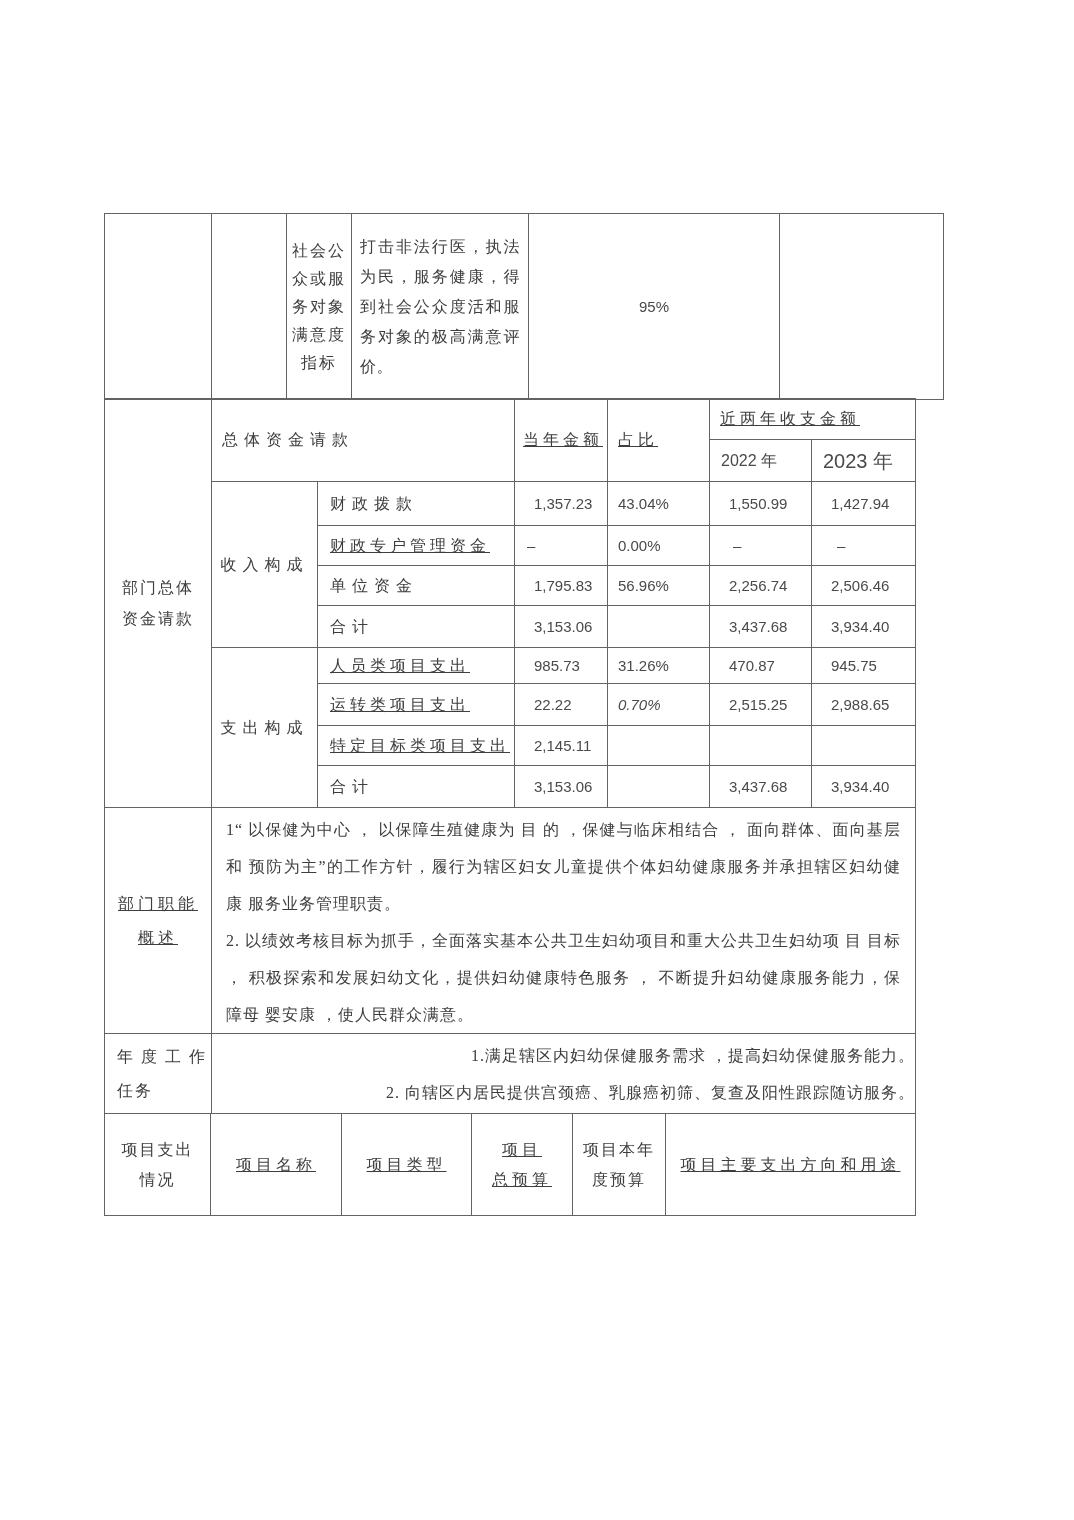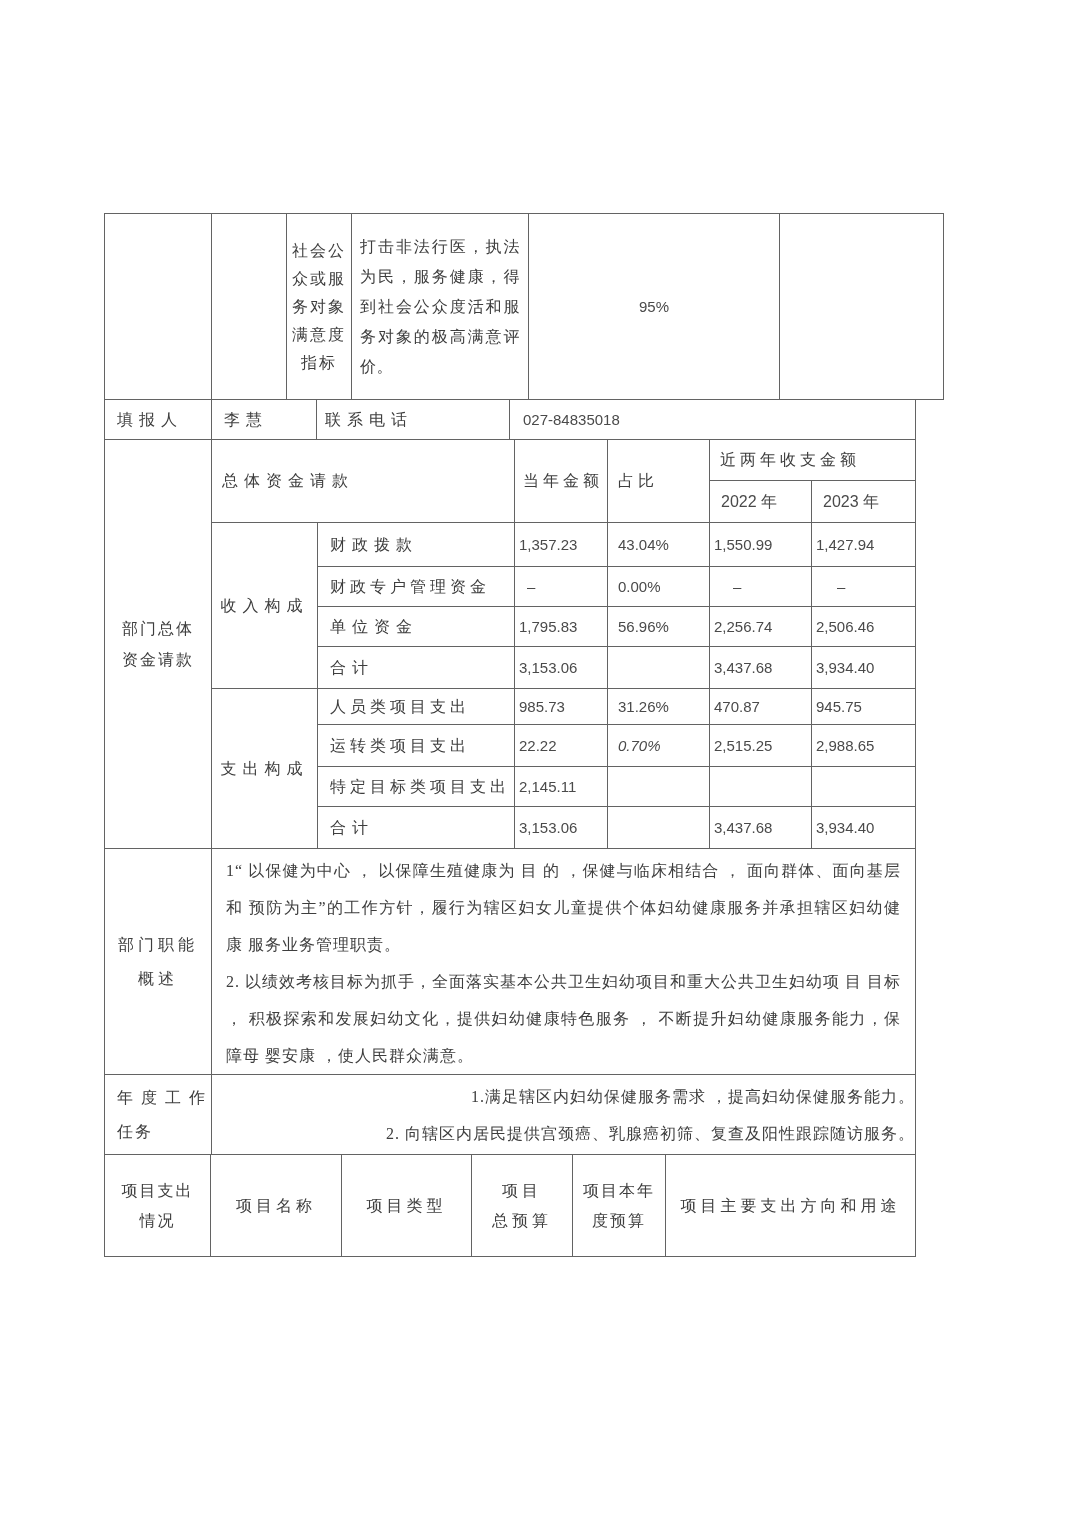--- a/index.html
+++ b/index.html
@@ -15,24 +15,24 @@
     color:#3e3e3e;
   }
   .pre{white-space:pre-line;}
   .c{text-align:center;}
   .j{text-align:justify;}
   .pl8{padding-left:8px;}
   .pl10{padding-left:10px;}
   .pl12{padding-left:12px;}
   .pl14{padding-left:14px;}
   .sp6{letter-spacing:6px;}
-  .sp4{letter-spacing:4px;}
+  .sp4{letter-spacing:4px;text-decoration:underline;}
   .num{
     font-family:"Liberation Sans","DejaVu Sans",sans-serif;
-    font-size:15px;letter-spacing:0;color:#4a4a4a;padding-left:4px;
+    font-size:15px;letter-spacing:0;color:#4a4a4a;padding-left:19px;
   }
   .numc{
     font-family:"Liberation Sans","DejaVu Sans",sans-serif;
     font-size:15px;letter-spacing:0;color:#4a4a4a;text-align:center;padding-left:0;
   }
   .lh28{line-height:28px;}
   .lh30{line-height:30px;}
   .lh31{line-height:31px;}
   .lh34{line-height:34px;}
   .para{margin:0;padding:0;text-align:justify;line-height:37px;letter-spacing:1px;}
@@ -70,26 +70,20 @@
       </table>
 
     <table style="width:811px;">
       <colgroup>
         <col style="width:107px">
           <col style="width:105px">
           <col style="width:193px">
           <col style="width:406px">
       </colgroup>
       <tbody>
-      <tr style="height:40px">
-        <td class="pl12 sp6">填报人</td>
-        <td class="pl12 sp6">李慧</td>
-        <td class="pl8 sp6">联系电话</td>
-        <td class="num" style="padding-left:13px;">027-84835018</td>
-      </tr>
     </tbody>
       </table>
 
     <table style="width:811px;">
       <colgroup>
         <col style="width:107px">
           <col style="width:106px">
           <col style="width:197px">
         <col style="width:93px">
           <col style="width:102px">
@@ -100,21 +94,21 @@
           <tr style="height:41px">
         <td rowspan="10" class="pre c lh31">部门总体
 资金请款</td>
         <td colspan="2" rowspan="2" class="pl10 sp6">总体资金请款</td>
         <td rowspan="2" class="pl8 sp4">当年金额</td>
         <td rowspan="2" class="pl10 sp4">占比</td>
         <td colspan="2" class="pl10 sp4">近两年收支金额</td>
       </tr>
       <tr style="height:42px">
         <td class="num" style="padding-left:11px;font-size:16px;">2022 年</td>
-        <td class="num" style="padding-left:11px;font-size:16px;">2023 年</td>
+        <td class="num" style="padding-left:11px;font-size:20px;">2023 年</td>
       </tr>
 
       <tr style="height:44px">
         <td rowspan="4" class="c sp6">收入构成</td>
         <td class="pl12 sp6">财政拨款</td>
         <td class="num">1,357.23</td>
         <td class="num" style="padding-left:10px;">43.04%</td>
         <td class="num">1,550.99</td>
         <td class="num">1,427.94</td>
       </tr>

